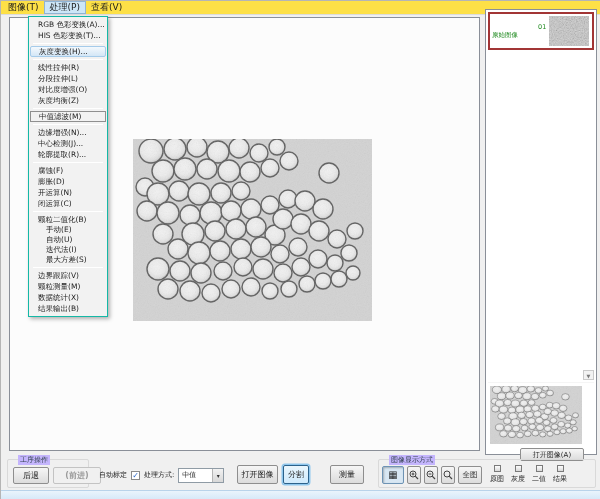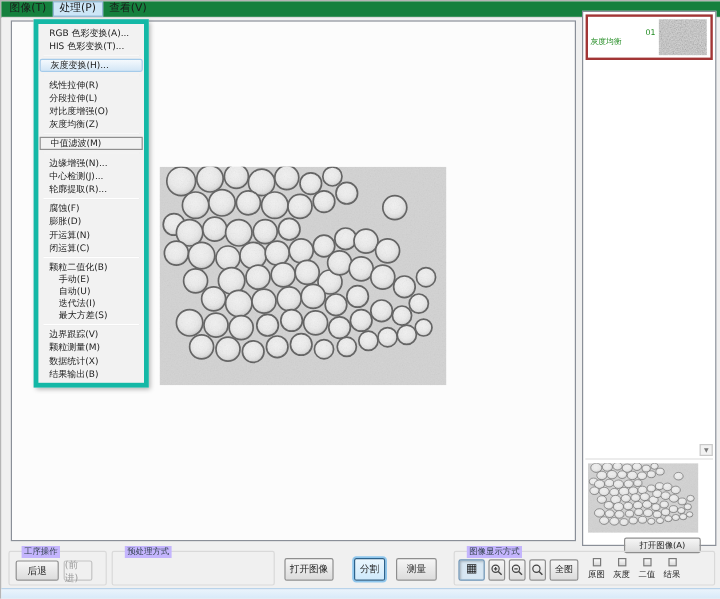--- a/index.html
+++ b/index.html
@@ -3,36 +3,36 @@
 <meta charset="utf-8">
 <style>
   * { box-sizing: border-box; margin: 0; padding: 0; }
   html,body { width:600px; height:499px; }
   body { font-family:"DejaVu Sans","Liberation Sans",sans-serif; background:#e8e8e8; }
   #window { position:relative; width:600px; height:499px; background:#f0f0f0; overflow:hidden;
             border-left:1px solid #b5b5b5; border-top:1px solid #b5b5b5; }
 
   
   #menubar { position:absolute; left:0; top:0; width:100%; height:14px; display:flex;
-             align-items:center; padding-left:2px; font-size:9px; background:#15803d;
+             align-items:center; padding-left:2px; font-size:9px; background:#fde047;
              border-bottom:1px solid #dcdcdc; }
   .mb-item { padding:0 5px; height:13px; line-height:13px; color:#1a1a1a; }
   .mb-item.active { background:#cde6f7; border:1px solid #90b4d4; line-height:11px; }
 
   
   #main-panel { position:absolute; left:8px; top:16px; width:471px; height:434px;
                 background:#fcfcfc; border:1px solid #8a8f98; }
 
   
   #micrograph { position:absolute; left:132px; top:138px; width:239px; height:182px; z-index:2; }
   #micrograph svg { display:block; }
 
   
-  #dropdown { position:absolute; left:27px; top:15px; width:96px; z-index:10;
-              background:#f2f2f2; border:4px solid #14b8a6; padding:2px 1px;
+  #dropdown { position:absolute; left:27px; top:15px; width:80px; z-index:10;
+              background:#f2f2f2; border:1px solid #14b8a6; padding:2px 1px;
               box-shadow:2px 2px 4px rgba(0,0,0,.3); font-size:7.5px; }
   .menu-item { height:11px; line-height:11px; padding:0 3px 0 8px; color:#1c1c1c; white-space:nowrap; overflow:hidden; }
   .menu-item.ind { height:10px; line-height:10px; padding-left:16px; }
   .menu-item.hl { background:linear-gradient(#f4f9fd,#d3e6f6); border:1px solid #a5cbea; border-radius:2px; line-height:9px; }
   .menu-item.boxed { border:1px solid #8f8f8f; line-height:9px; }
   .menu-sep { height:1px; background:#d6d6d6; border-bottom:1px solid #ffffff; margin:2px 3px; }
 
   
   #sidebar { position:absolute; left:484px; top:8px; width:112px; height:446px;
              background:#ffffff; border:1px solid #8a8f98; }
@@ -55,32 +55,32 @@
   .btn.disabled { color:#9b9b9b; border-color:#c3c3c3; background:#f0f0f0; }
   .btn.focused { border-color:#2c628b; box-shadow:0 0 0 1.5px #8fc7ee; background:linear-gradient(#eaf6fd,#cfeafc); }
   .btn.pressed { background:#d8e7f3; border-color:#6d93b4; box-shadow:inset 1px 1px 2px rgba(0,0,0,.25); }
 
   
   .group { position:absolute; border:1px solid #d9d9d9; border-radius:2px; }
   .group-label { position:absolute; top:-5px; left:10px; padding:0 2px; background:#c4b5fd;
                  font-size:7px; color:#33424f; white-space:nowrap; }
   #group1 { left:6px; top:458px; width:82px; height:29px; }
   #btn-back { left:12px; top:466px; width:36px; height:17px; }
-  #btn-forward { left:52px; top:466px; width:24px; height:17px; }
+  #btn-forward { left:52px; top:466px; width:48px; height:17px;font-weight:bold; }
   #group2 { left:92px; top:458px; width:136px; height:29px; }
   #g2-row { position:absolute; left:98px; top:466px; width:126px; height:16px;
             display:flex; align-items:center; gap:4px; font-size:7px; color:#222; }
   .checkbox { width:9px; height:9px; border:1px solid #8a8a8a; background:#fff;
               font-size:8px; line-height:8px; color:#2a66c9; text-align:center; }
   #combo { width:46px; height:15px; background:#fff; border:1px solid #8f9ba5; display:flex; align-items:center; }
   #combo-value { flex:1; padding-left:3px; font-size:7px; }
   #combo-arrow { width:11px; height:13px; background:linear-gradient(#f2f2f2,#d8d8d8);
                  border-left:1px solid #b5b5b5; font-size:6px; text-align:center; line-height:13px; color:#333; }
   #btn-open { left:236px; top:464px; width:41px; height:19px; }
-  #btn-segment { left:294px; top:464px; width:26px; height:19px; }
+  #btn-segment { left:282px; top:464px; width:26px; height:19px; }
   #btn-measure { left:329px; top:464px; width:34px; height:19px; }
   #group3 { left:377px; top:458px; width:218px; height:29px; }
   #g3-row { position:absolute; left:381px; top:464px; width:212px; height:19px;
             display:flex; align-items:center; gap:3px; }
   .iconbtn { position:static; height:18px; }
   #btn-grid { width:22px; font-size:10px; }
   #btn-zoomin,#btn-zoomout,#btn-fit { width:14px; }
   #btn-full { width:24px; font-size:7.5px; height:18px; position:static; }
   #view-options { display:flex; gap:7px; margin-left:5px; }
   .vopt { display:flex; align-items:center; gap:2px; font-size:7px; color:#222;flex-direction:column; }
@@ -231,21 +231,21 @@
       <div class="menu-item">边界跟踪(V)</div>
       <div class="menu-item">颗粒测量(M)</div>
       <div class="menu-item">数据统计(X)</div>
       <div class="menu-item">结果输出(B)</div>
     </div>
 
   <div id="sidebar">
     <div id="sel-item" style="border-color: rgb(162, 53, 53);">
       <div id="sel-text">
         <div style="color:#1f8a1f;padding-left:46px;">01</div>
-        <div style="color:#1f8a1f;">灰度均衡</div>
+        <div style="color:#1f8a1f;">原始图像</div>
       </div>
       <svg id="sel-thumb" width="40" height="30">
         <rect width="40" height="30" fill="#c9c9c9"></rect>
         <rect width="40" height="30" filter="url(#nz)" opacity="0.85"></rect>
       </svg>
     </div>
     <div id="list-scroll-down">▼</div>
     <div id="list-divider"></div>
     <svg id="preview-thumb" class="particles-svg" viewBox="0 0 239 182" preserveAspectRatio="none" width="92" height="58">
       <rect x="0" y="0" width="239" height="182" fill="#d3d3d3"></rect>
@@ -326,22 +326,28 @@
     </svg>
     <div id="preview-button" class="btn">打开图像(A)</div>
   </div>
 
   <div id="group1" class="group">
     <span class="group-label">工序操作</span>
   </div>
   <div id="btn-back" class="btn">后退</div>
   <div id="btn-forward" class="btn disabled">(前进)</div>
 
-  <div id="group2" class="group">
-    <span class="group-label">预处理方式</span>
+  <div id="g2-row">
+    <span>自动标定</span>
+    <span class="checkbox">✓</span>
+    <span>处理方式:</span>
+    <div id="combo">
+      <span id="combo-value">中值</span>
+      <span id="combo-arrow">▾</span>
+    </div>
   </div>
 
   <div id="btn-open" class="btn">打开图像</div>
   <div id="btn-segment" class="btn focused">分割</div>
   <div id="btn-measure" class="btn">测量</div>
 
   <div id="group3" class="group">
     <span class="group-label">图像显示方式</span>
   </div>
   <div id="g3-row">

